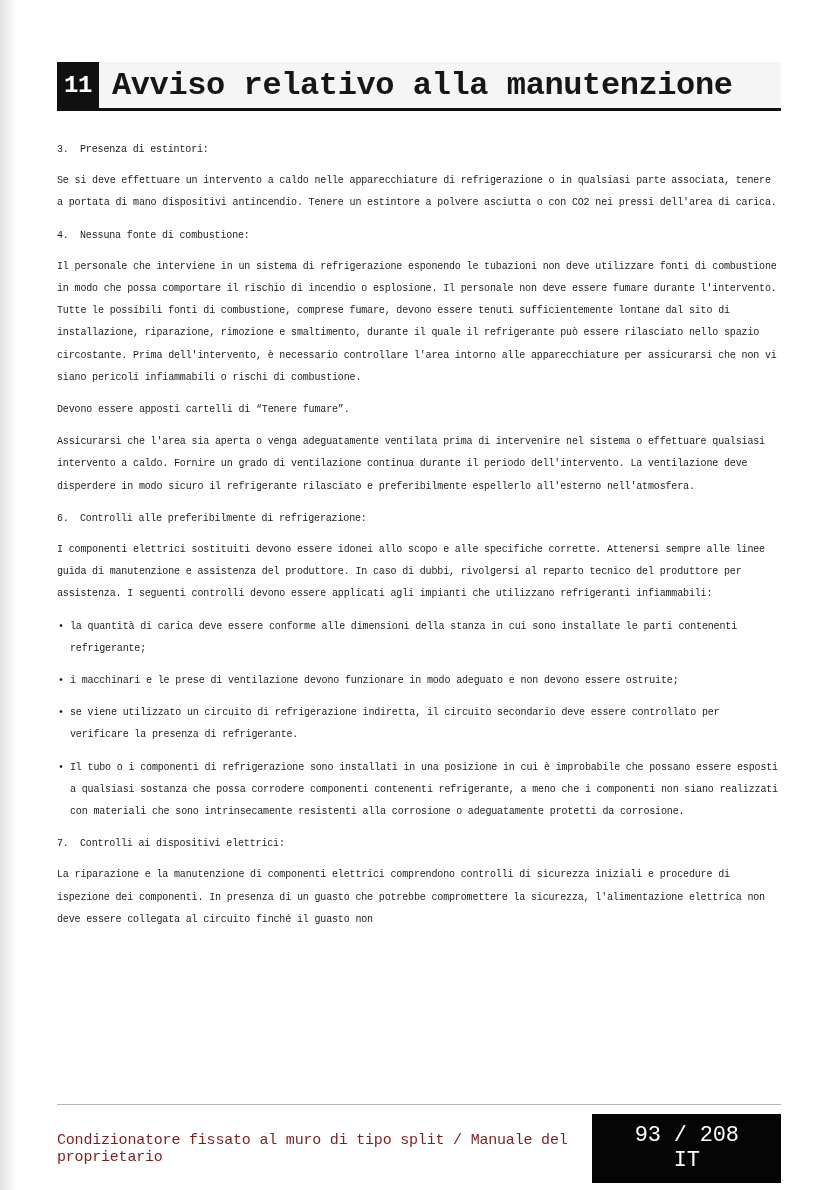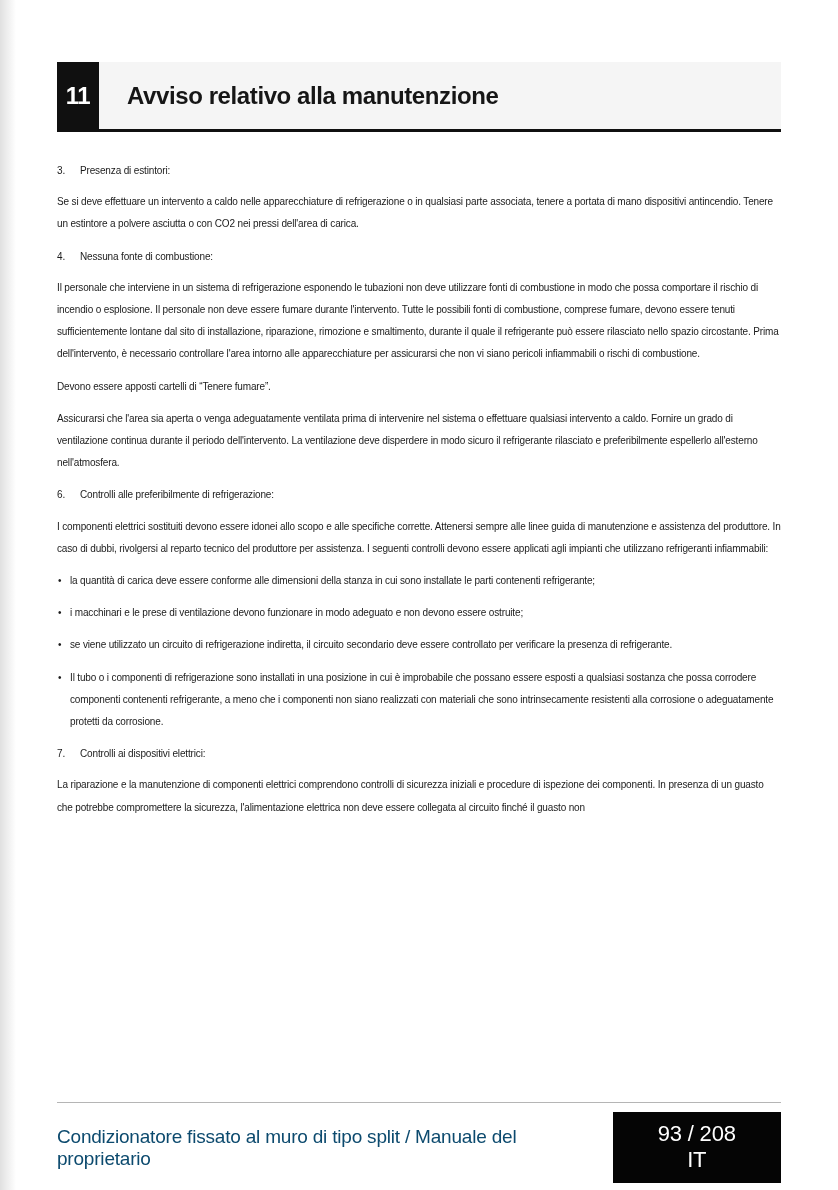--- a/index.html
+++ b/index.html
@@ -8,20 +8,21 @@
     width: 838px; height: 1190px;
     font-family: "Liberation Sans", sans-serif;
     color: #1b1b1b;
     position: relative;
     overflow: hidden;
   }
   .page {
     position: absolute; inset: 0;
     padding: 62px 57px 0 57px;
     box-sizing: border-box;
+    font-family: Liberation Mono, monospace;
   }
   .edge-shadow {
     position: absolute; left: 0; top: 0; bottom: 0; width: 16px;
     background: linear-gradient(to right, rgba(0,0,0,0.12), rgba(0,0,0,0));
     pointer-events: none;
   }
 
   
   .chapter-header {
     display: flex; align-items: stretch;
@@ -29,22 +30,22 @@
     border-bottom: 3px solid #101010;
   }
   .chapter-num {
     background: #101010; color: #ffffff;
     font-weight: bold; font-size: 24px;
     width: 42px; min-height: 37px;
     display: flex; align-items: center; justify-content: center;
     letter-spacing: -0.5px;
   }
   .chapter-title {
-    margin: 15px; padding: 5px 0 4px 13px;
-    font-size: 24px; font-weight: bold;
+    margin: 0; padding: 5px 0 4px 13px;
+    font-size: 32px; font-weight: bold;
     letter-spacing: -0.4px;
     color: #161616;
     align-self: center;
   }
 
   
   .content {
     padding-top: 26px;
     font-size: 10px;
     line-height: 22.2px;
@@ -65,23 +66,23 @@
   }
 
   
   .page-footer {
     position: absolute; left: 57px; right: 57px; bottom: 7px;
     border-top: 1px solid #b5b5b5;
     padding-top: 9px;
     display: flex; align-items: center; justify-content: space-between;
   }
   .footer-doc-title {
-    font-size: 19px;
+    font-size: 15px;
     letter-spacing: -0.2px;
-    color: #0c4a6e;
+    color: #7f1d1d;
   }
   .page-badge {
     background: #050505; color: #ffffff;
     font-size: 22px;
     letter-spacing: -0.2px;
     padding: 9px 33px 10px 33px;
     min-width: 100px;
     text-align: center;
   }
 </style>

